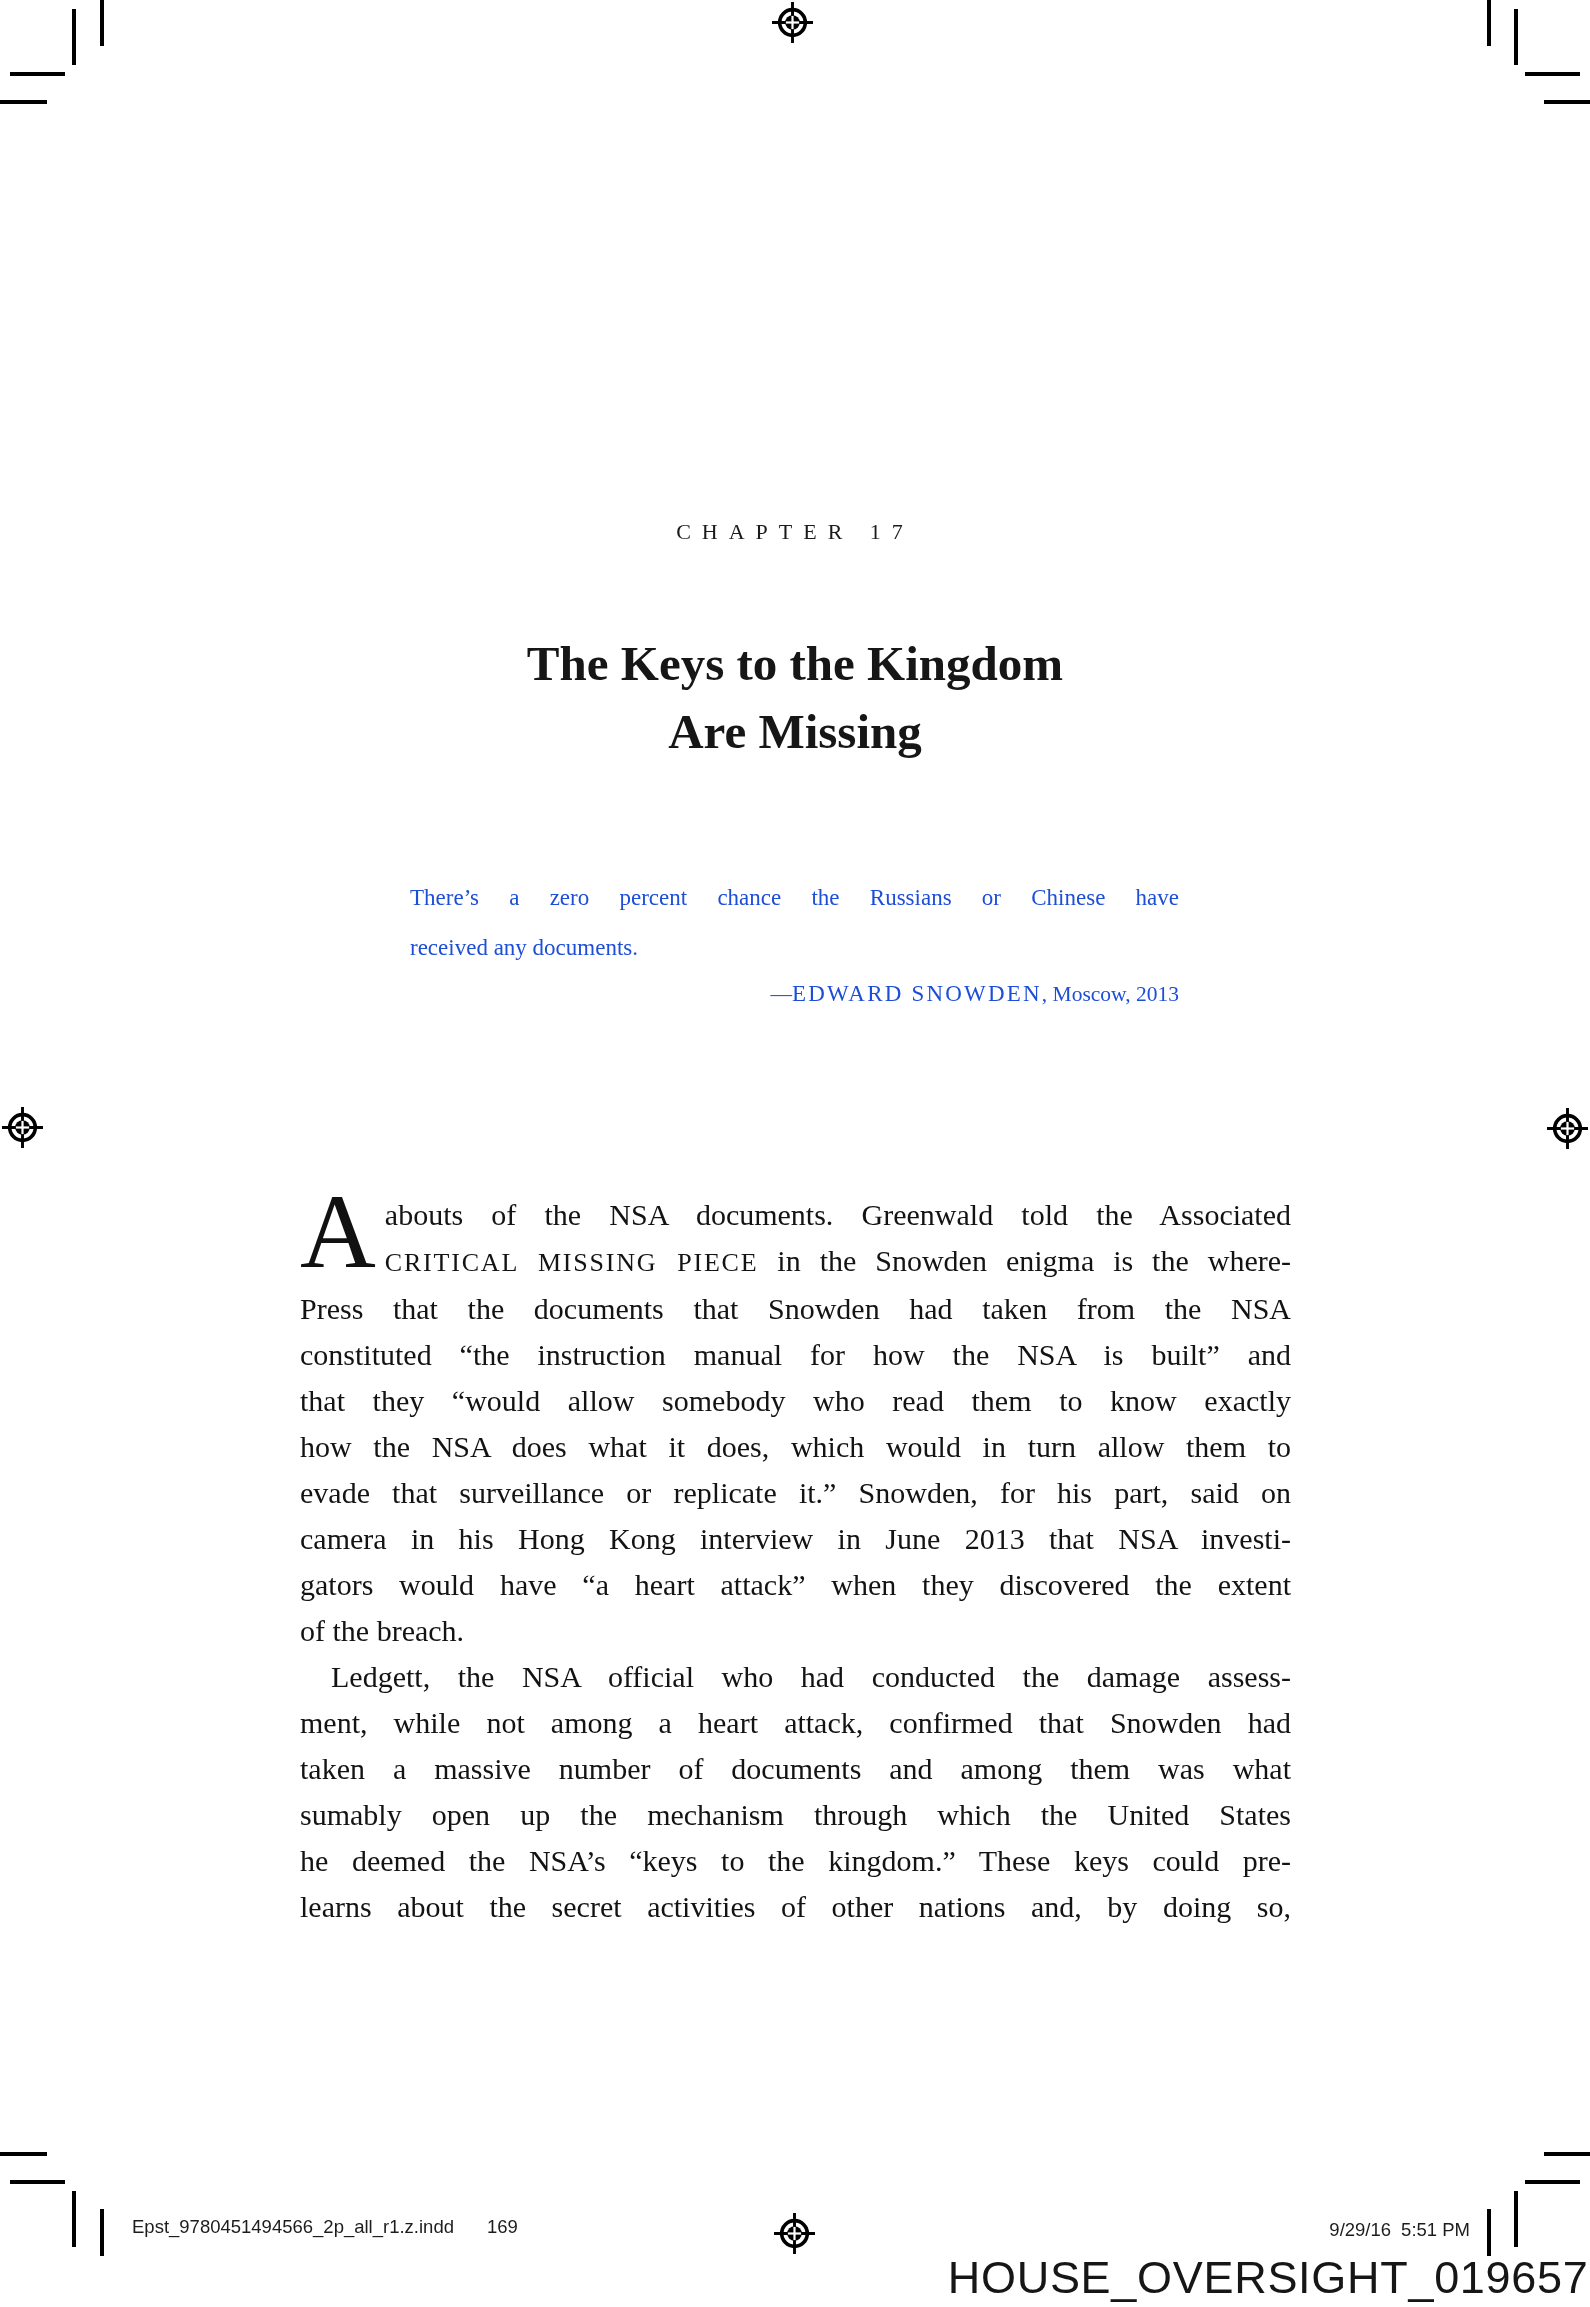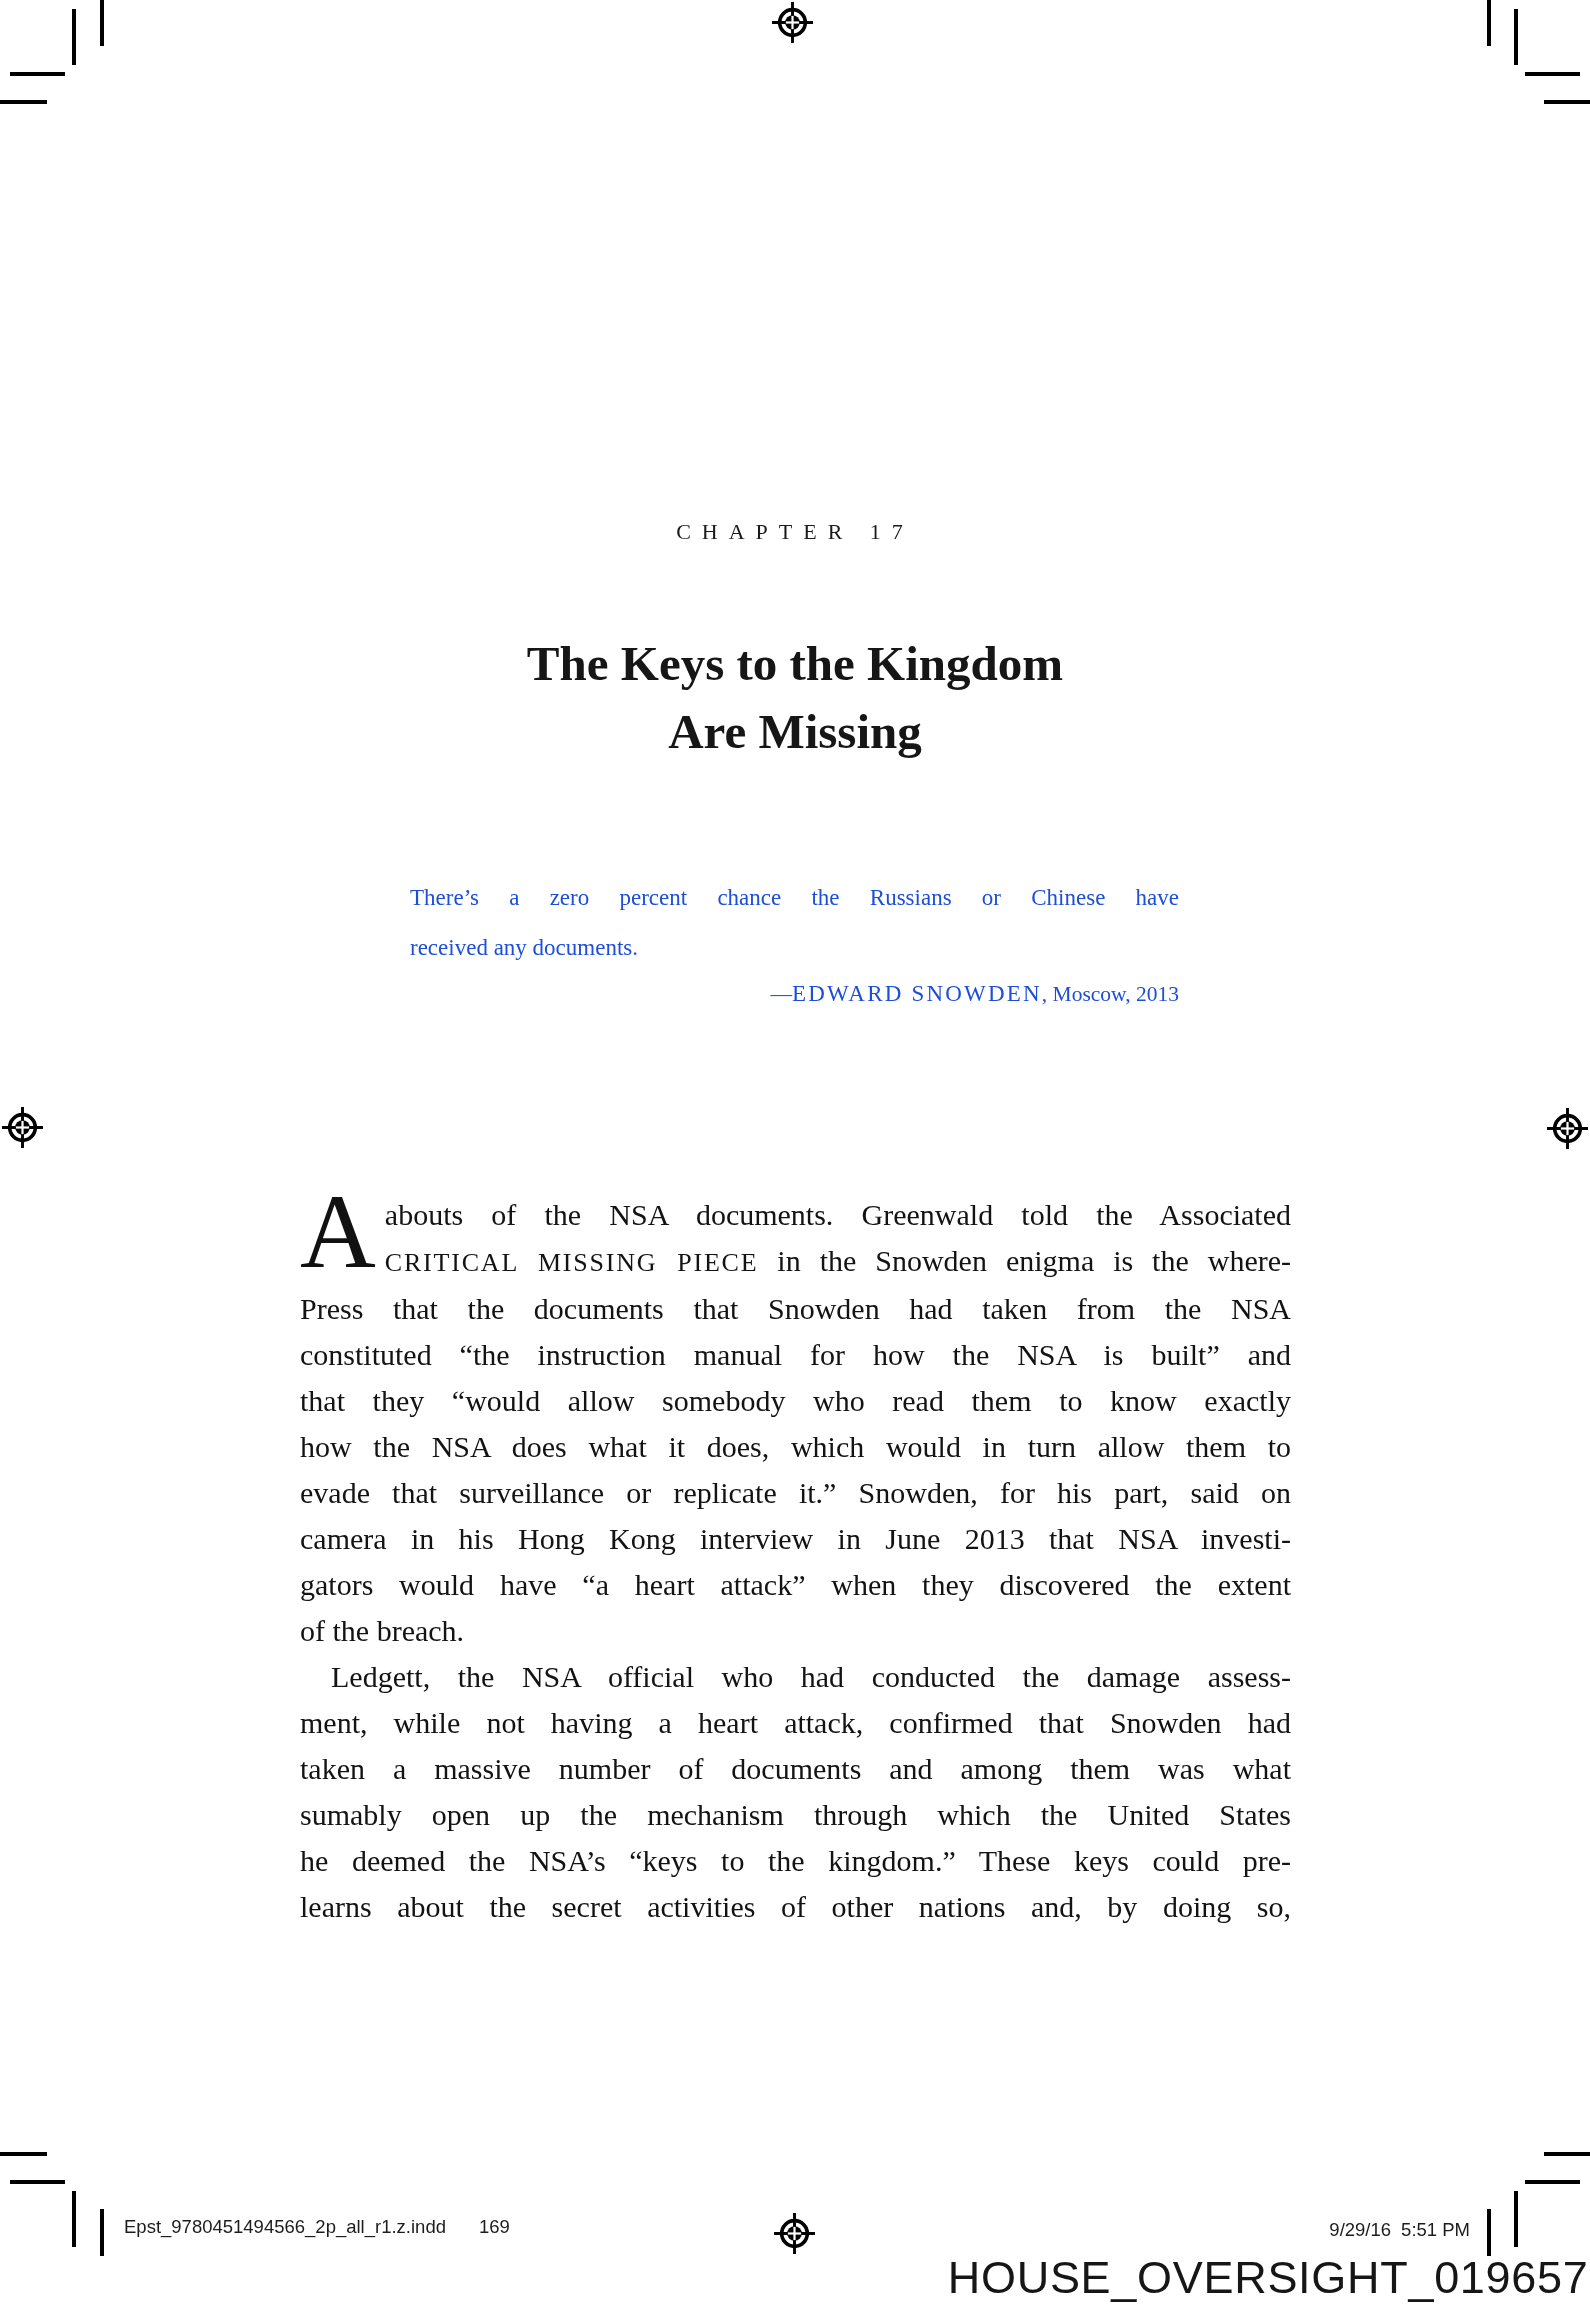--- a/index.html
+++ b/index.html
@@ -48,21 +48,21 @@
   .body-line.no-just { text-align:left; text-align-last:left; }
   .body-line.indent { text-indent:31px; }
   .drop-cap {
     float:left; font-size:105px; line-height:72px; height:86px;
     margin:4.4px 9px 0 0; color:#111;
   }
   .opening-caps { font-size:26px; letter-spacing:1.8px; }
 
   
   .slug { font-family:"Liberation Sans", sans-serif; color:#1c1c1c; }
-  #footer-left  { position:absolute; left:124px; top:2216px; font-size:18.5px; }
+  #footer-left  { position:absolute; left:132px; top:2216px; font-size:18.5px; }
   #footer-left .pgnum { margin-left:33px; }
   #footer-right { position:absolute; right:120px; top:2219px; font-size:18.5px; }
   #footer-right .time { margin-left:10px; }
   #watermark {
     position:absolute; right:1.5px; top:2252px;
     font-family:"Liberation Sans", sans-serif;
     font-size:45px; letter-spacing:0.7px; color:#161616; white-space:nowrap;
   }
 </style>
 </head>
@@ -145,21 +145,21 @@
         <div class="body-line">constituted “the instruction manual for how the NSA is built” and</div>
         <div class="body-line">that they “would allow somebody who read them to know exactly</div>
         <div class="body-line">how the NSA does what it does, which would in turn allow them to</div>
         <div class="body-line">evade that surveillance or replicate it.” Snowden, for his part, said on</div>
         <div class="body-line">camera in his Hong Kong interview in June 2013 that NSA investi-</div>
         <div class="body-line">gators would have “a heart attack” when they discovered the extent</div>
         <div class="body-line no-just">of the breach.</div>
       </div>
       <div>
         <div class="body-line indent">Ledgett, the NSA official who had conducted the damage assess-</div>
-        <div class="body-line">ment, while not having a heart attack, confirmed that Snowden had</div>
+        <div class="body-line">ment, while not among a heart attack, confirmed that Snowden had</div>
         <div class="body-line">taken a massive number of documents and among them was what</div>
         <div class="body-line">sumably open up the mechanism through which the United States</div>
         <div class="body-line">he deemed the NSA’s “keys to the kingdom.” These keys could pre-</div>
         <div class="body-line">learns about the secret activities of other nations and, by doing so,</div>
       </div>
     </div>
 
   <div id="footer-left" class="slug"><span>Epst_9780451494566_2p_all_r1.z.indd</span><span class="pgnum">169</span></div>
 
   <div id="footer-right" class="slug"><span>9/29/16</span><span class="time">5:51 PM</span></div>

